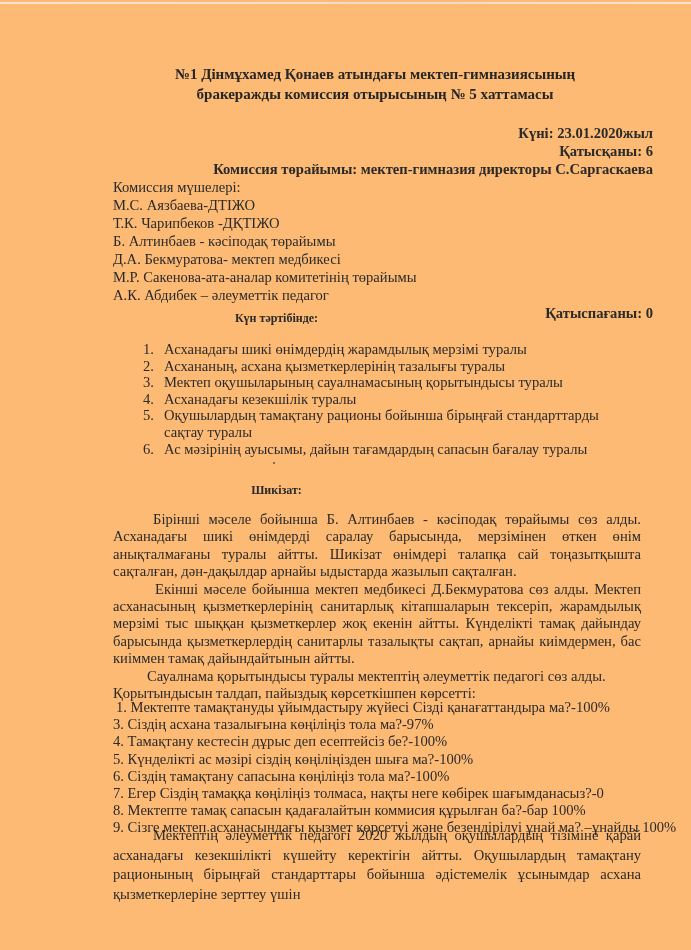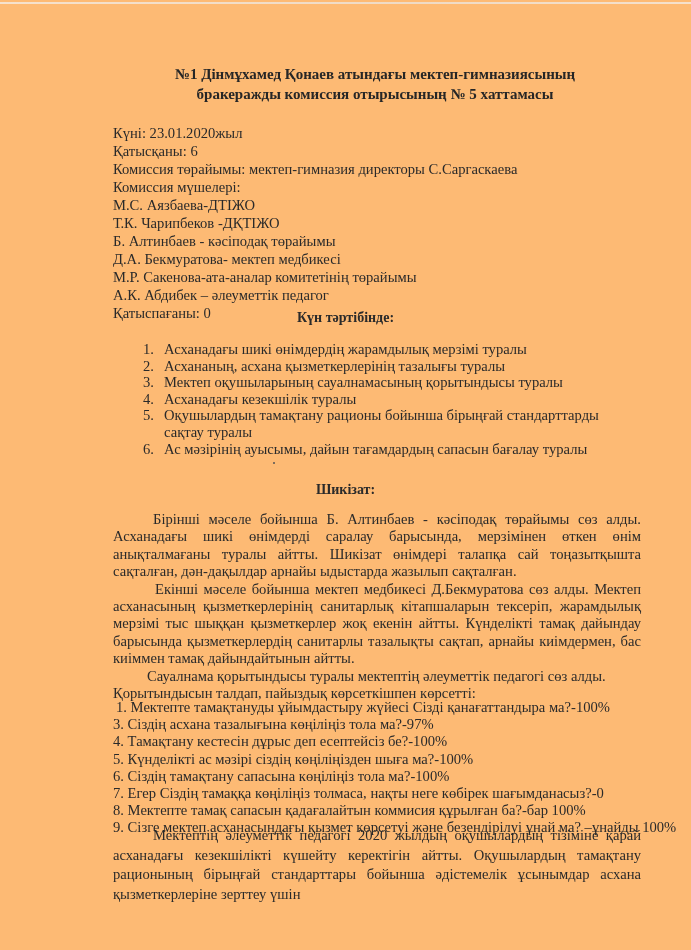--- a/index.html
+++ b/index.html
@@ -39,27 +39,27 @@
       font-size: 15px;
       line-height: 20px;
       color: #262626;
     }
     .meta {
       position: absolute;
       left: 113px; top: 124px;
       width: 540px;
     }
     .meta div { height: 18px; white-space: nowrap; }
-    .bold { font-weight: normal; }
+    .bold { font-weight: bold; text-align: right; }
     .section-heading {
       position: absolute;
-      left: 0; width: 691px;
+      left: 0; width: 553px;
       text-align: center;
       font-weight: bold;
-      font-size: 14px;
+      font-size: 12px;
     }
     .agenda {
       position: absolute;
       left: 143px; top: 341px;
       width: 470px;
       margin: 0; padding: 0;
       list-style: none;
     }
     .agenda li {
       position: relative;

